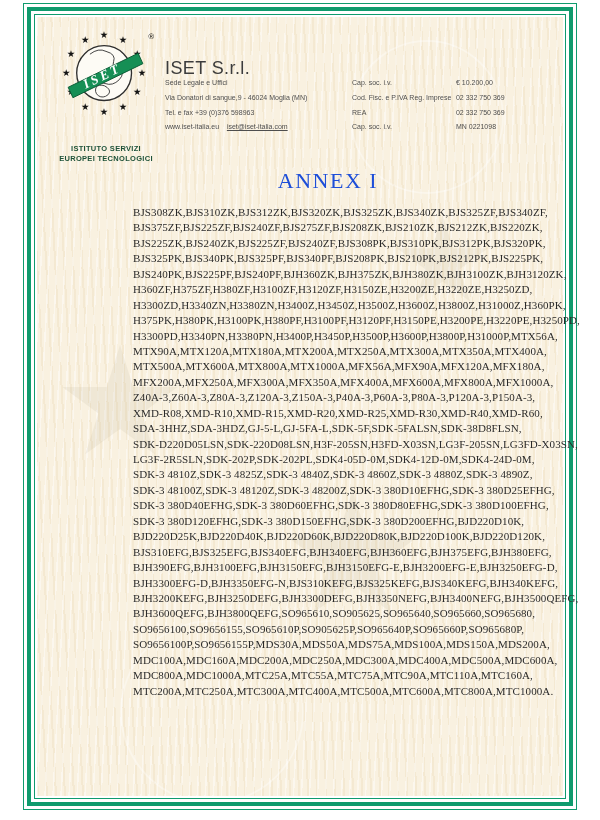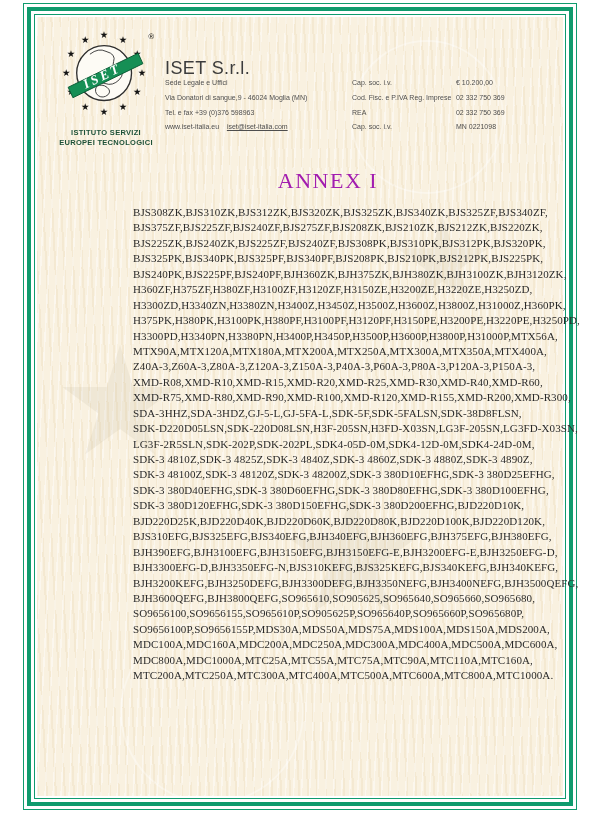--- a/index.html
+++ b/index.html
@@ -26,35 +26,35 @@
     position:absolute; pointer-events:none;
     background:rgba(160,148,120,0.10);
     clip-path:polygon(50% 0%, 61% 35% ,98% 35%, 68% 57%, 79% 91%, 50% 70%, 21% 91%, 32% 57%, 2% 35%, 39% 35%);
   }
   .wm-circle {
     position:absolute; pointer-events:none; border-radius:50%;
     border:2px solid rgba(255,255,255,0.35);
   }
   
   .logo-block { position:absolute; left:42px; top:26px; width:128px; text-align:center; }
-  .logo-caption { margin-top:0px; font-size:7.5px; font-weight:bold; color:#1d5138;
+  .logo-caption { margin-top:16px; font-size:7.5px; font-weight:bold; color:#1d5138;
     letter-spacing:0.3px; line-height:9.5px; }
   .company-name { position:absolute; left:165px; top:48px; font-size:18px; color:#3c3c3c; letter-spacing:0.4px;margin-top:10px; }
   .addr-block { position:absolute; left:165px; top:79px; font-size:7px; color:#4e4e4e; }
   .addr-row { height:14.8px; white-space:nowrap; }
   .addr-row a, .email-link { color:#4e4e4e; text-decoration:underline; }
   .registry-block { position:absolute; left:352px; top:79px; font-size:7px; color:#4e4e4e; }
   .reg-row { height:14.8px; white-space:nowrap; }
   .reg-label { display:inline-block; width:102px; }
   .reg-value { display:inline-block; }
   
   .annex-title {
     position:absolute; left:0; right:0; top:168px; padding-left:56px;
     text-align:center; font-family:"Liberation Serif", serif;
-    font-size:22px; letter-spacing:1.5px; color:#a21caf;
+    font-size:22px; letter-spacing:1.5px; color:#1d4ed8;
   }
   .code-list {
     position:absolute; left:133px; top:206px; width:412px;
     font-family:Liberation Serif, serif; font-size:11px;
     color:#2a2a2a; letter-spacing:0.1px;
   }
   .code-line { height:15.45px; white-space:nowrap; }
 </style>
 </head>
 <body>
@@ -139,23 +139,24 @@
   <div class="code-line">BJS308ZK,BJS310ZK,BJS312ZK,BJS320ZK,BJS325ZK,BJS340ZK,BJS325ZF,BJS340ZF,</div>
   <div class="code-line">BJS375ZF,BJS225ZF,BJS240ZF,BJS275ZF,BJS208ZK,BJS210ZK,BJS212ZK,BJS220ZK,</div>
   <div class="code-line">BJS225ZK,BJS240ZK,BJS225ZF,BJS240ZF,BJS308PK,BJS310PK,BJS312PK,BJS320PK,</div>
   <div class="code-line">BJS325PK,BJS340PK,BJS325PF,BJS340PF,BJS208PK,BJS210PK,BJS212PK,BJS225PK,</div>
   <div class="code-line">BJS240PK,BJS225PF,BJS240PF,BJH360ZK,BJH375ZK,BJH380ZK,BJH3100ZK,BJH3120ZK,</div>
   <div class="code-line">H360ZF,H375ZF,H380ZF,H3100ZF,H3120ZF,H3150ZE,H3200ZE,H3220ZE,H3250ZD,</div>
   <div class="code-line">H3300ZD,H3340ZN,H3380ZN,H3400Z,H3450Z,H3500Z,H3600Z,H3800Z,H31000Z,H360PK,</div>
   <div class="code-line">H375PK,H380PK,H3100PK,H380PF,H3100PF,H3120PF,H3150PE,H3200PE,H3220PE,H3250PD,</div>
   <div class="code-line">H3300PD,H3340PN,H3380PN,H3400P,H3450P,H3500P,H3600P,H3800P,H31000P,MTX56A,</div>
   <div class="code-line">MTX90A,MTX120A,MTX180A,MTX200A,MTX250A,MTX300A,MTX350A,MTX400A,</div>
+  <div class="code-line">MTX500A,MTX600A,MTX800A,MTX1000A,MFX56A,MFX90A,MFX120A,MFX180A,</div>
+  <div class="code-line">MFX200A,MFX250A,MFX300A,MFX350A,MFX400A,MFX600A,MFX800A,MFX1000A,</div>
   <div class="code-line">Z40A-3,Z60A-3,Z80A-3,Z120A-3,Z150A-3,P40A-3,P60A-3,P80A-3,P120A-3,P150A-3,</div>
   <div class="code-line">XMD-R08,XMD-R10,XMD-R15,XMD-R20,XMD-R25,XMD-R30,XMD-R40,XMD-R60,</div>
-  <div class="code-line">XMD-R75,XMD-R80,XMD-R90,XMD-R100,XMD-R120,XMD-R155,XMD-R200,XMD-R300,</div>
   <div class="code-line">SDA-3HHZ,SDA-3HDZ,GJ-5-L,GJ-5FA-L,SDK-5F,SDK-5FALSN,SDK-38D8FLSN,</div>
   <div class="code-line">SDK-D220D05LSN,SDK-220D08LSN,H3F-205SN,H3FD-X03SN,LG3F-205SN,LG3FD-X03SN,</div>
   <div class="code-line">LG3F-2R5SLN,SDK-202P,SDK-202PL,SDK4-05D-0M,SDK4-12D-0M,SDK4-24D-0M,</div>
   <div class="code-line">SDK-3 4810Z,SDK-3 4825Z,SDK-3 4840Z,SDK-3 4860Z,SDK-3 4880Z,SDK-3 4890Z,</div>
   <div class="code-line">SDK-3 48100Z,SDK-3 48120Z,SDK-3 48200Z,SDK-3 380D10EFHG,SDK-3 380D25EFHG,</div>
   <div class="code-line">SDK-3 380D40EFHG,SDK-3 380D60EFHG,SDK-3 380D80EFHG,SDK-3 380D100EFHG,</div>
   <div class="code-line">SDK-3 380D120EFHG,SDK-3 380D150EFHG,SDK-3 380D200EFHG,BJD220D10K,</div>
   <div class="code-line">BJD220D25K,BJD220D40K,BJD220D60K,BJD220D80K,BJD220D100K,BJD220D120K,</div>
   <div class="code-line">BJS310EFG,BJS325EFG,BJS340EFG,BJH340EFG,BJH360EFG,BJH375EFG,BJH380EFG,</div>
   <div class="code-line">BJH390EFG,BJH3100EFG,BJH3150EFG,BJH3150EFG-E,BJH3200EFG-E,BJH3250EFG-D,</div>

